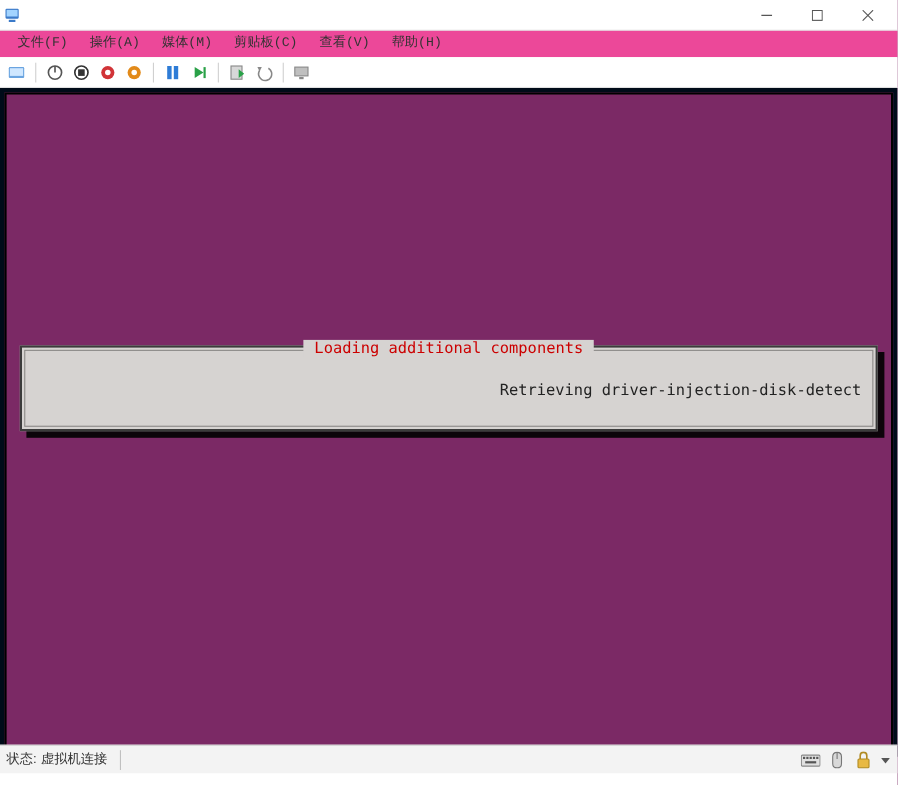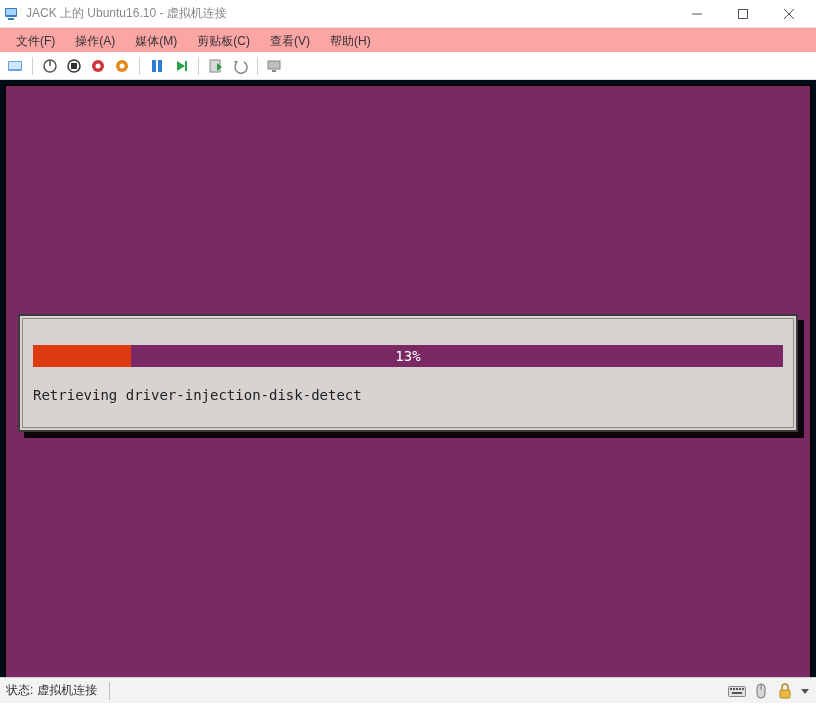--- a/index.html
+++ b/index.html
@@ -26,22 +26,23 @@
 .title-bar .title-text { color: #888; font-size: 12px; flex: 0 0 auto; }
 .title-bar .spacer { flex: 1; }
 .win-controls { display: flex; }
 .win-btn {
   width: 46px; height: 28px; display: flex; align-items: center; justify-content: center;
   color: #555; cursor: pointer;
 }
 
 
 .menu-bar {
-  height: 24px; display: flex; align-items: flex-end; padding: 0 8px; gap: 4px;
-  background: #fca5a5;
+  height: 24px; display: flex; align-items: flex-start; padding: 0 8px; gap: 4px;
+  background: #ec4899;
+  font-family: Liberation Mono, monospace;
 }
 .menu-item { padding: 2px 8px; color: #333; cursor: default; font-size: 12px; }
 
 
 .toolbar {
   height: 28px; display: flex; align-items: center; padding: 2px 4px; gap: 2px;
   background: #fff; border-bottom: 1px solid #e0e0e0;
 }
 .tb-sep { width: 1px; height: 18px; background: #d0d0d0; margin: 0 4px; }
 .tb-btn {
@@ -110,20 +111,21 @@
   position: absolute; inset: 0;
   display: flex; align-items:center; justify-content:center;
   color: #fff; font-size: 14px;
   font-family: "DejaVu Sans Mono", monospace;
 }
 .status-line {
   font-family: "DejaVu Sans Mono", monospace;
   font-size: 14px;
   color: #222;
   margin-top: 20px;
+  text-align: right;
 }
 
 
 .status-bar {
   position: absolute;
   left: 0; right: 0; bottom: 11px;
   height: 26px;
   background: #f3f3f3;
   border-top: 1px solid #d0d0d0;
   display: flex; align-items:center;
@@ -140,21 +142,20 @@
 <body>
 
 <div class="title-bar">
   <span class="app-icon">
     <svg width="16" height="16" viewBox="0 0 16 16">
       <rect x="1" y="2" width="12" height="9" fill="#3b7ac9" rx="1"></rect>
       <rect x="2" y="3" width="10" height="6" fill="#a3d4ff"></rect>
       <rect x="4" y="12" width="6" height="2" fill="#3b7ac9"></rect>
     </svg>
   </span>
-  <span class="title-text">JACK 上的 Ubuntu16.10 - 虚拟机连接</span>
   <span class="spacer"></span>
   <div class="win-controls">
     <div class="win-btn">
       <svg width="10" height="10">
           <line x1="0" y1="5" x2="10" y2="5" stroke="#555" stroke-width="1"></line>
         </svg>
     </div>
     <div class="win-btn">
       <svg width="10" height="10">
           <rect x="0.5" y="0.5" width="9" height="9" fill="none" stroke="#555" stroke-width="1"></rect>
@@ -242,24 +243,21 @@
         <rect x="1" y="3" width="12" height="8" fill="#bfbfbf" stroke="#888"></rect>
         <rect x="5" y="12" width="4" height="2" fill="#888"></rect>
       </svg>
   </div>
 </div>
 
 <div class="vm-area">
   <div class="vm-screen">
     <div class="installer">
       <div class="installer-inner">
-        <div class="progress-bar">
-          <div class="progress-fill" style="width:13%"></div>
-          <div class="progress-label">13%</div>
-        </div>
+        <div class="legend">Loading additional components</div>
         <div class="status-line">Retrieving driver-injection-disk-detect</div>
       </div>
     </div>
   </div>
 </div>
 
 <div class="status-bar">
   <span>状态:</span>
   <span style="width:4px"></span>
   <span>虚拟机连接</span>

